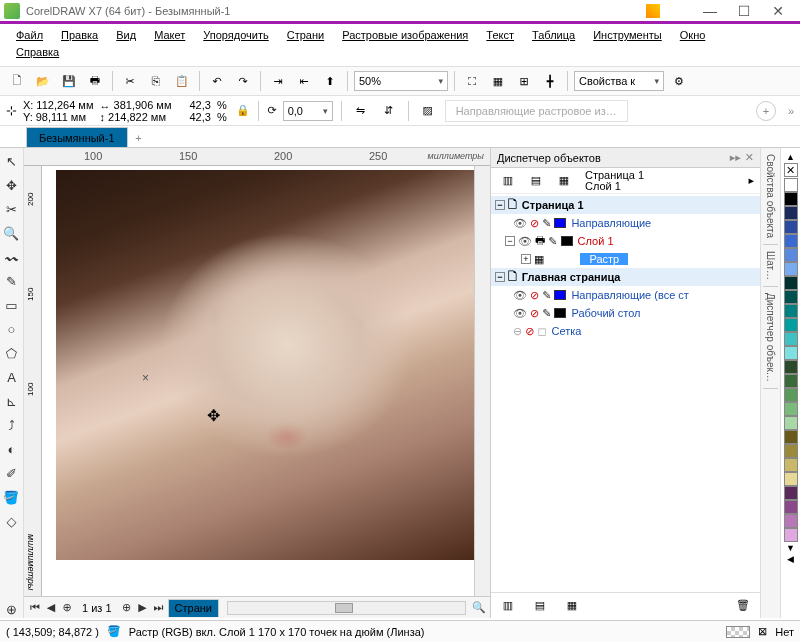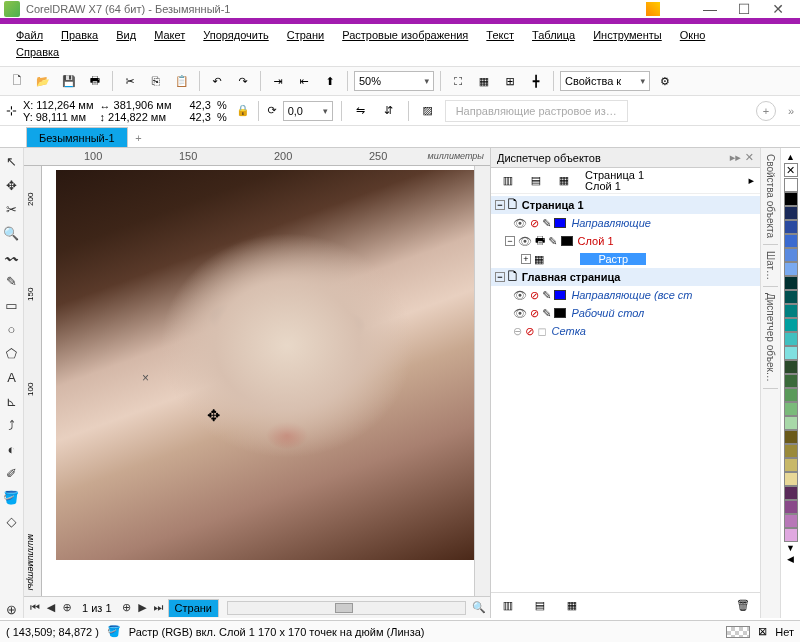--- a/index.html
+++ b/index.html
@@ -1,37 +1,37 @@
 <!DOCTYPE html>
 <html><head>
 <meta charset="utf-8">
 <style>
 * { box-sizing: border-box; margin: 0; padding: 0; font-family: Tahoma, Arial, sans-serif; font-size: 11px; }
 body { width: 800px; height: 642px; background: #fff; overflow: hidden; position: relative; }
-.titlebar { height: 24px; display: flex; align-items: center; padding: 0 4px; border-bottom: 6px solid #a21caf; }
+.titlebar { height: 24px; display: flex; align-items: center; padding: 0 4px; border-bottom: 3px solid #a21caf; }
 .titlebar-icon { width: 16px; height: 16px; margin-right: 6px; background: linear-gradient(135deg,#8bc34a,#4caf50); border-radius: 2px; }
 .titlebar-text { color: #666; flex: 1; }
 .winbtns { display: flex; gap: 14px; margin-right: 8px; }
 .winbtn { width: 20px; height: 16px; display: flex; align-items: center; justify-content: center; color: #555; font-size: 14px; cursor: default; }
 .menubar { height: 22px; display: flex; align-items: center; padding: 0 8px; gap: 2px; }
 .menuitem { padding: 2px 8px; cursor: default; }
 .menuitem u { text-decoration: underline; }
 .menubar2 { height: 20px; padding: 0 8px; }
 .toolbar { height: 30px; display: flex; align-items: center; padding: 0 6px; gap: 4px; border-top: 1px solid #e0e0e0; border-bottom: 1px solid #e0e0e0; background: #fafafa; }
 .tbtn { width: 22px; height: 22px; display: flex; align-items: center; justify-content: center; border-radius: 2px; cursor: default; }
 .tsep { width: 1px; height: 20px; background: #ccc; margin: 0 2px; }
 .tdropdown { height: 20px; border: 1px solid #bbb; padding: 0 18px 0 4px; display: flex; align-items: center; position: relative; background: #fff; }
 .tdropdown::after { content: "▾"; position: absolute; right: 4px; font-size: 9px; color: #555; }
 .propbar { height: 30px; display: flex; align-items: center; padding: 0 6px; gap: 6px; border-bottom: 1px solid #e0e0e0; }
 .coordgrp { display: flex; flex-direction: column; font-size: 10px; line-height: 12px; }
 .coordgrp span { white-space: nowrap; }
 .editbmp { height: 22px; padding: 0 10px; display: flex; align-items: center; color: #aaa; border: 1px solid #e0e0e0; }
 .plusbtn { width: 20px; height: 20px; border: 1px solid #ccc; border-radius: 10px; display: flex; align-items: center; justify-content: center; color: #888; }
 .tabstrip { height: 22px; display: flex; align-items: flex-end; padding-left: 26px; border-bottom: 1px solid #ccc; }
-.doctab { height: 20px; padding: 0 12px; border: 1px solid #ccc; border-bottom: none; background: #0ea5e9; display: flex; align-items: center; margin-right: 2px; }
+.doctab { height: 20px; padding: 0 12px; border: 1px solid #ccc; border-bottom: none; background: #0369a1; display: flex; align-items: center; margin-right: 2px; }
 .addtab { width: 18px; height: 18px; display: flex; align-items: center; justify-content: center; color: #888; }
 .mainarea { display: flex; height: 470px; }
 .ltoolbox { width: 24px; background: #f5f5f5; border-right: 1px solid #ddd; display: flex; flex-direction: column; align-items: center; padding-top: 4px; gap: 6px; }
 .ltool { width: 18px; height: 18px; display: flex; align-items: center; justify-content: center; font-size: 13px; color: #333; cursor: default; }
 .canvaswrap { flex: 1; display: flex; flex-direction: column; position: relative; }
 .ruler-h { height: 18px; background: #f0f0f0; border-bottom: 1px solid #bbb; font-size: 8px; color: #555; position: relative; }
 .ruler-h .tick { position: absolute; top: 2px; }
 .ruler-h .unit { position: absolute; right: 6px; top: 3px; font-style: italic; font-size: 9px; }
 .canvasrow { flex: 1; display: flex; }
 .ruler-v { width: 18px; background: #f0f0f0; border-right: 1px solid #bbb; position: relative; }
@@ -57,23 +57,23 @@
 .tree { flex: 1; overflow: auto; padding: 2px 0; }
 .tree-row { display: flex; align-items: center; height: 18px; padding: 0 4px; gap: 3px; font-size: 11px; }
 .tree-row.hdr { background: #e3eefb; font-weight: bold; }
 .tree-row.sel { }
 .tree-row .sq { width: 10px; height: 10px; border: 1px solid #888; display: inline-flex; align-items: center; justify-content: center; font-size: 9px; line-height: 9px; }
 .tree-row .eye { color: #555; }
 .tree-row .no { color: #c00; }
 .tree-row .pen { color: #333; }
 .tree-row .swatch { width: 12px; height: 10px; border: 1px solid #333; }
 .tree-row .lbl { margin-left: 2px; }
-.tree-row .lbl.blue-i { color: #1a4fb0; font-style: italic; }
+.tree-row .lbl.blue-i { color: #1a4fb0; }
 .tree-row .lbl.red { color: #c00; }
-.tree-row .lbl.selbg { background: #3a97ff; color: #fff; padding: 0 18px; margin-left: 33px; }
+.tree-row .lbl.selbg { background: #3a97ff; color: #fff; padding: 0 9px; margin-left: 33px; }
 .rpanel-btm { height: 26px; border-top: 1px solid #ddd; display: flex; align-items: center; padding: 0 6px; gap: 10px; }
 .sidepanels { width: 20px; background: #f5f5f5; border-left: 1px solid #ddd; display: flex; flex-direction: column; align-items: center; }
 .sidetab { writing-mode: vertical-rl; padding: 6px 2px; font-size: 10px; color: #555; border-bottom: 1px solid #ccc; cursor: default; }
 .palette { width: 20px; background: #fff; border-left: 1px solid #ddd; display: flex; flex-direction: column; align-items: center; padding-top: 4px; gap: 1px; }
 .palcolor { width: 14px; height: 14px; border: 1px solid #888; }
 .statusbar { position: absolute; bottom: 0; left: 0; right: 0; height: 22px; border-top: 1px solid #ccc; display: flex; align-items: center; padding: 0 6px; gap: 8px; font-size: 10px; background: #fafafa; }
 .statusbar .fillind { width: 24px; height: 12px; background: repeating-conic-gradient(#ccc 0 25%, #fff 0 50%) 0 0/8px 8px; border: 1px solid #888; }
 </style>
 </head>
 <body>
@@ -114,21 +114,21 @@
   <div class="tbtn">⎘</div>
   <div class="tbtn">📋</div>
   <div class="tsep"></div>
   <div class="tbtn">↶</div>
   <div class="tbtn">↷</div>
   <div class="tsep"></div>
   <div class="tbtn">⇥</div>
   <div class="tbtn">⇤</div>
   <div class="tbtn">⬆</div>
   <div class="tsep"></div>
-  <div class="tdropdown" style="width:80px">
+  <div class="tdropdown" style="width:94px">
       <span>50%</span>
     </div>
   <div class="tsep"></div>
   <div class="tbtn">⛶</div>
   <div class="tbtn">▦</div>
   <div class="tbtn">⊞</div>
   <div class="tbtn">╋</div>
   <div class="tsep"></div>
   <div class="tdropdown" style="width:90px">
       <span>Свойства к</span>

